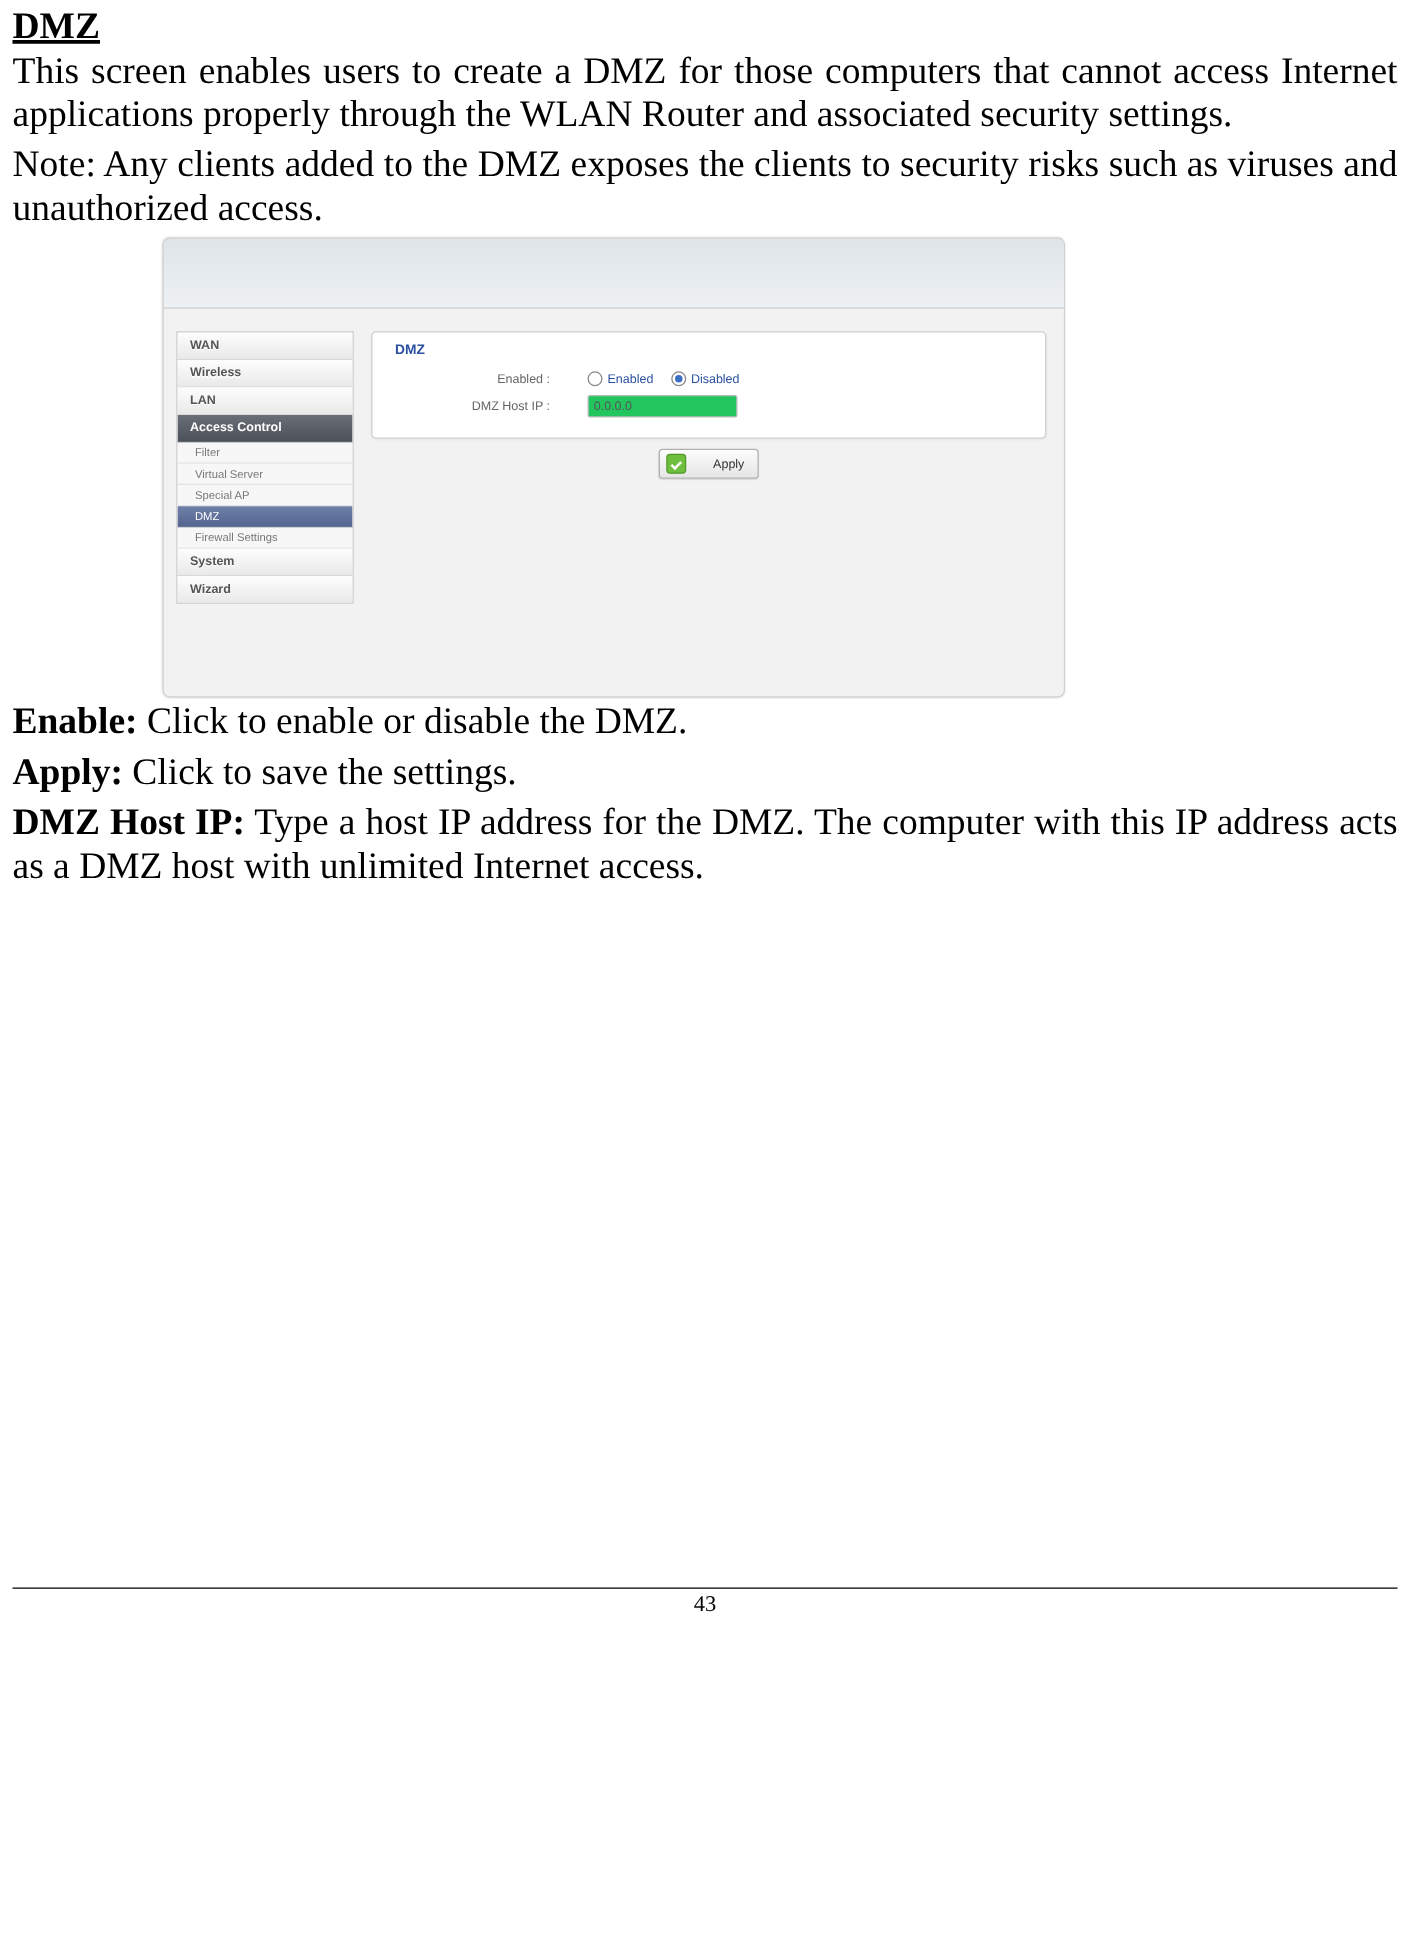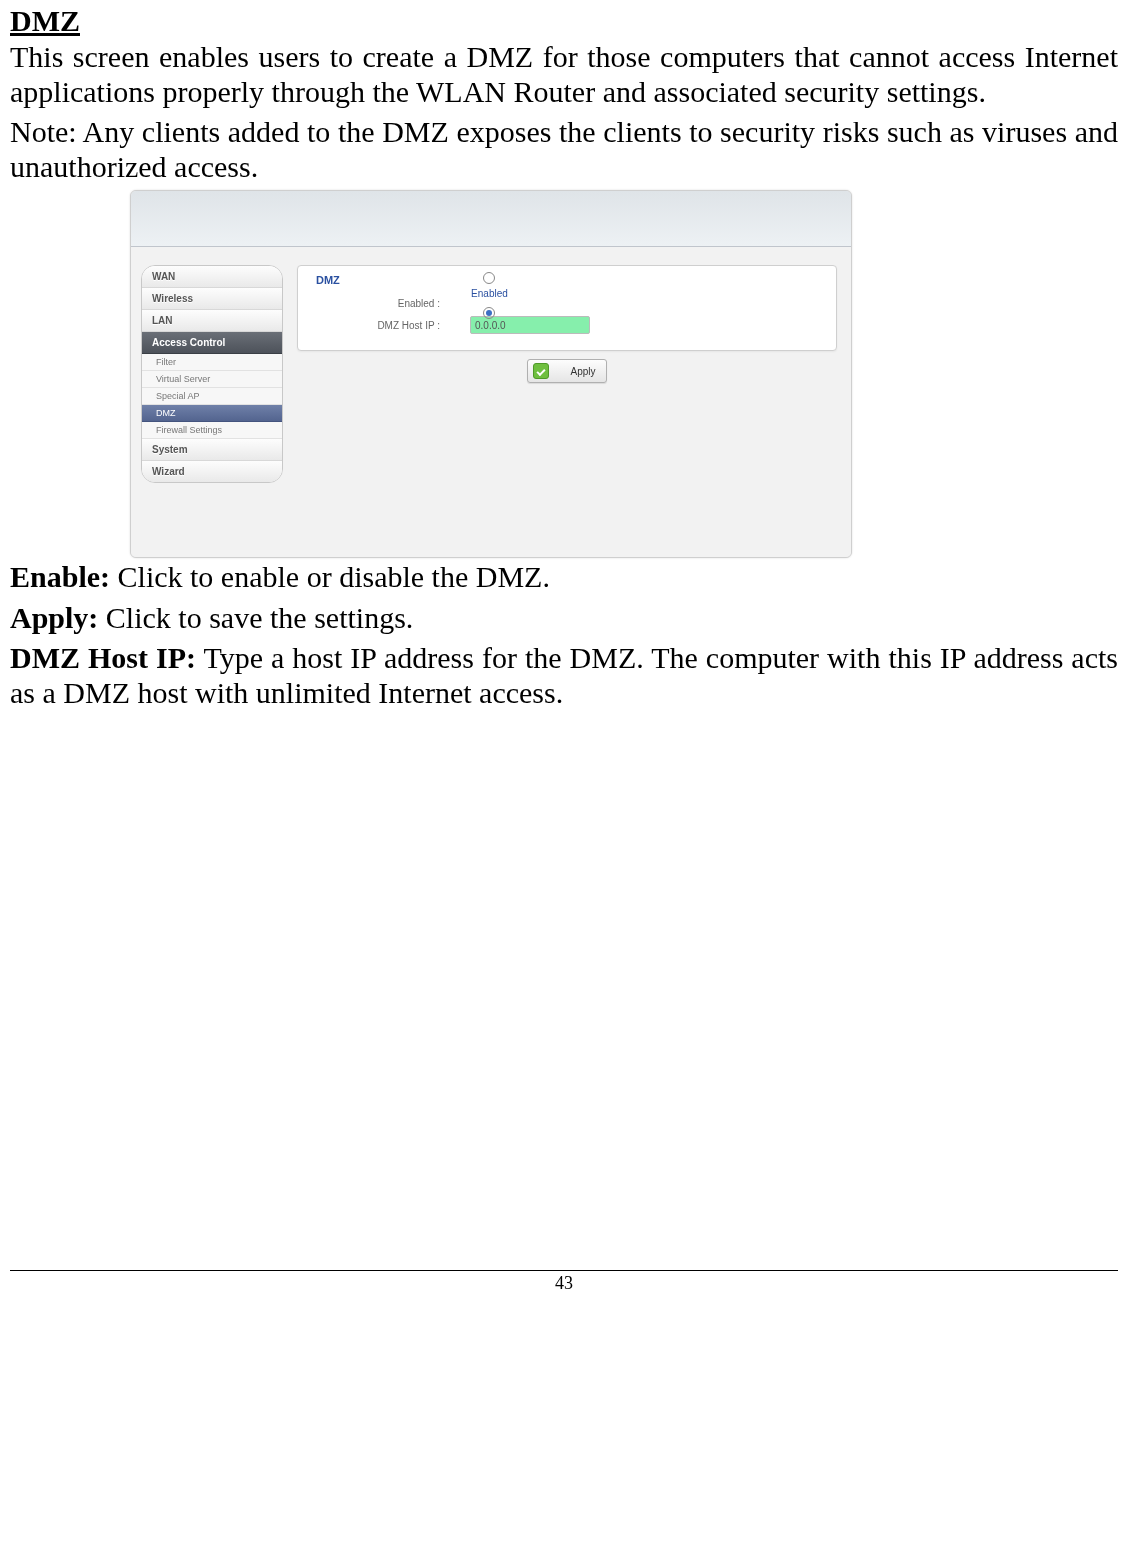--- a/index.html
+++ b/index.html
@@ -63,21 +63,21 @@
     display: flex;
     background: #f2f2f2;
     min-height: 310px;
   }
   .nav-col {
     width: 142px;
     padding: 18px 0 0 10px;
   }
   .nav-panel {
     border: 1px solid #c8c8c8;
-    border-radius: 14px;
+    border-radius: 0;
     background: #ffffff;
     overflow: hidden;
   }
   .nav-item {
     padding: 5px 10px;
     font-size: 10px;
     font-weight: bold;
     color: #555;
     border-bottom: 1px solid #d8d8d8;
     background: linear-gradient(#fdfdfd, #e9e9e9);
@@ -132,21 +132,20 @@
     color: #666;
     padding-right: 10px;
     font-size: 10px;
   }
   .radio-group {
     display: flex;
     align-items: center;
     gap: 4px;
     font-size: 10px;
     color: #2a50a0;
-    flex-direction: column;
   }
   .radio {
     width: 10px; height: 10px;
     border: 1px solid #888;
     border-radius: 50%;
     display: inline-block;
     position: relative;
   }
   .radio.selected::after {
     content: '';
@@ -157,21 +156,21 @@
     border-radius: 50%;
   }
   .ip-input {
     width: 110px;
     height: 16px;
     border: 1px solid #bbb;
     border-radius: 2px;
     padding: 0 4px;
     font-size: 10px;
     color: #555;
-    background: #86efac;
+    background: #22c55e;
     display: flex;
     align-items: center;
   }
   .apply-row {
     display: flex;
     justify-content: center;
     padding-top: 8px;
   }
   .apply-btn {
     border: 1px solid #b0b0b0;

